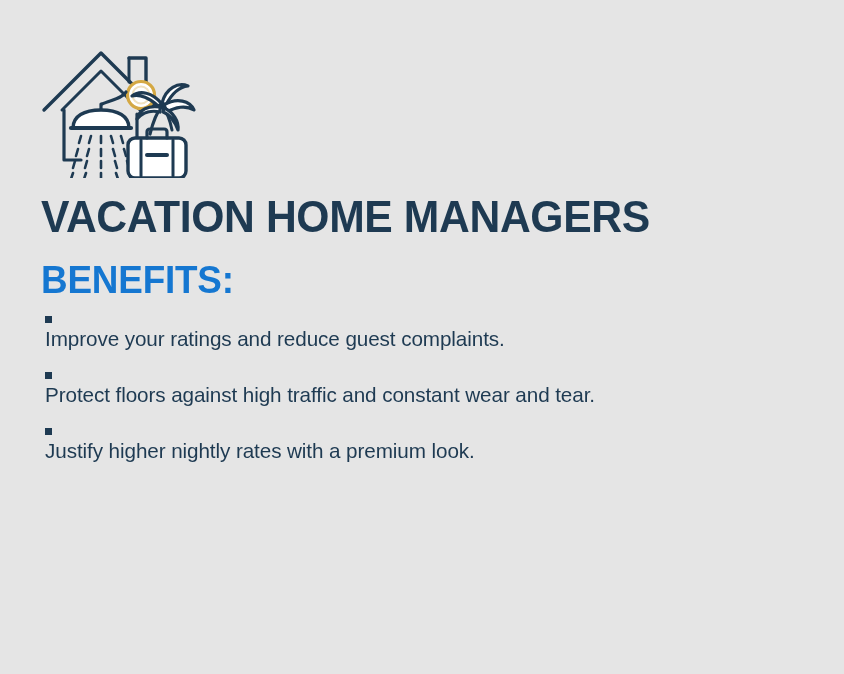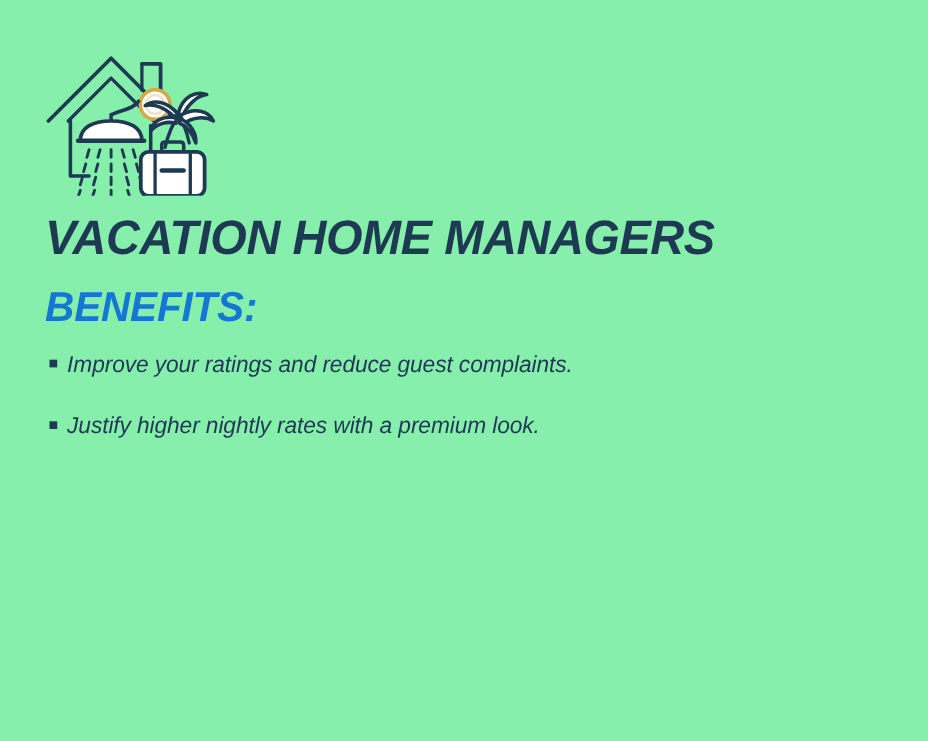--- a/index.html
+++ b/index.html
@@ -12,22 +12,21 @@
     background: #ffffff;
     font-family: "Liberation Sans", sans-serif;
     overflow: hidden;
     position: relative;
   }
 
   .page {
     position: relative;
     width: 844px;
     height: 674px;
-    background: #86efac;
-    font-style: italic;
+    background: #e5e5e5;
   }
 
   
   .logo-wrap {
     position: absolute;
     left: 40px;
     top: 42px;
     width: 158px;
     height: 136px;
   }
@@ -76,20 +75,21 @@
     padding: 0;
     list-style: none;
   }
   .benefit-item {
     display: flex;
     align-items: baseline;
     height: 56px;
     font-size: 21px;
     color: #1e3a52;
     white-space: nowrap;
+    flex-direction: column;
   }
   .bullet-mark {
     display: inline-block;
     width: 7px;
     height: 7px;
     background: #1e3a52;
     flex: 0 0 auto;
     margin-right: 9px;
     position: relative;
     top: -4px;
@@ -189,17 +189,21 @@
 
   <div class="subhead">BENEFITS:</div>
 
   <ul class="benefits">
     <li class="benefit-item">
       <span class="bullet-mark"></span>
       <span class="benefit-text">Improve your ratings and reduce guest complaints.</span>
     </li>
     <li class="benefit-item">
       <span class="bullet-mark"></span>
+      <span class="benefit-text">Protect floors against high traffic and constant wear and tear.</span>
+    </li>
+    <li class="benefit-item">
+      <span class="bullet-mark"></span>
       <span class="benefit-text">Justify higher nightly rates with a premium look.</span>
     </li>
   </ul>
 
 </div>
 
 </body></html>

